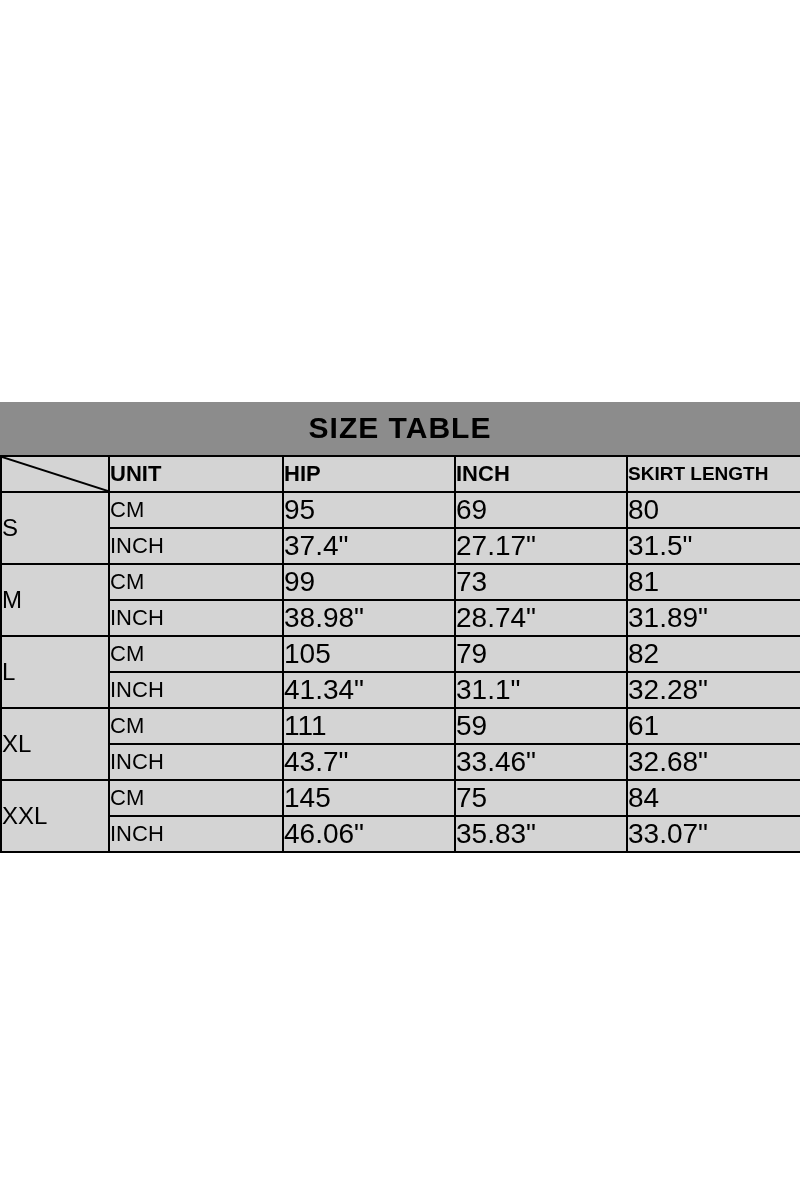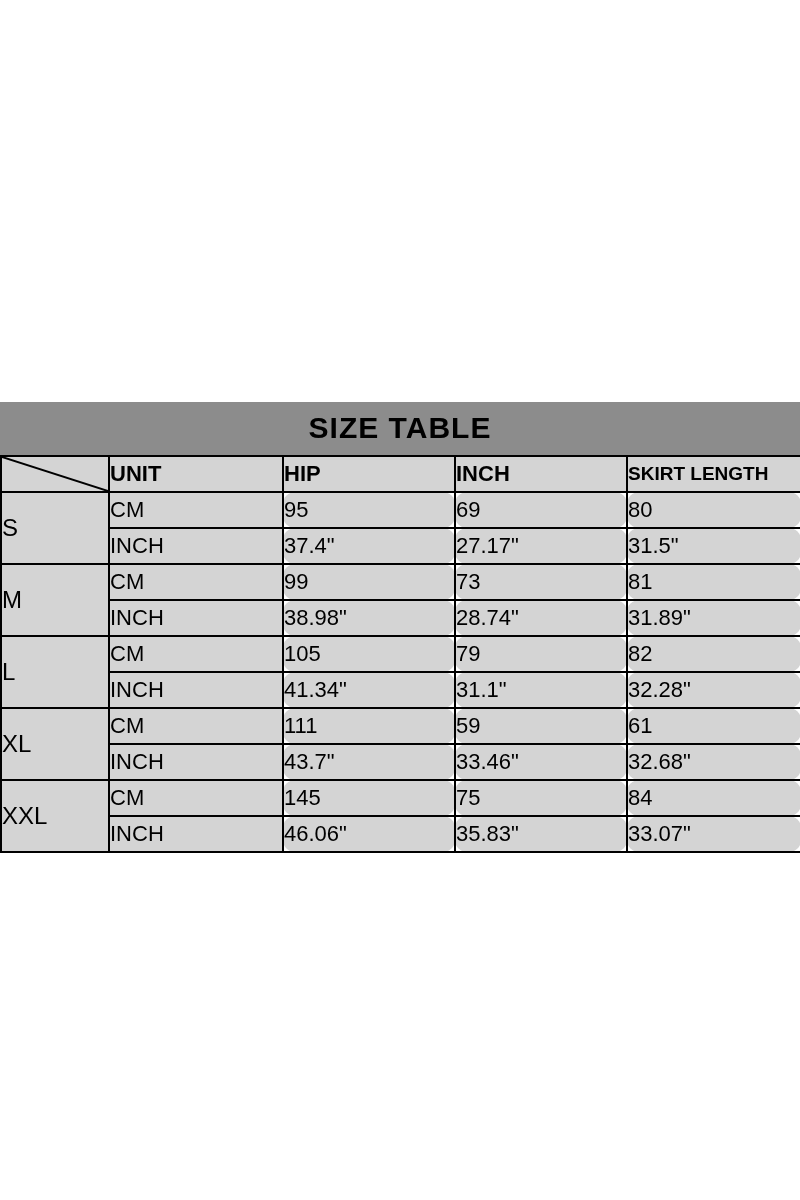--- a/index.html
+++ b/index.html
@@ -83,22 +83,21 @@
 
   td.size-label {
     font-size: 24px;
     background: #d4d4d4;
   }
 
   td.unit-cell {
     font-size: 22px;
   }
   td.val-cell {
-    font-size: 22px;
-    border-radius: 12px;
+    font-size: 28px;
   }
 
   .note {
     font-size: 15px;
     font-weight: bold;
     color: #000000;
     padding: 4px 2px 0 2px;
     font-family: "Liberation Sans", sans-serif;
     background: #ffffff;
     letter-spacing: -0.1px;

